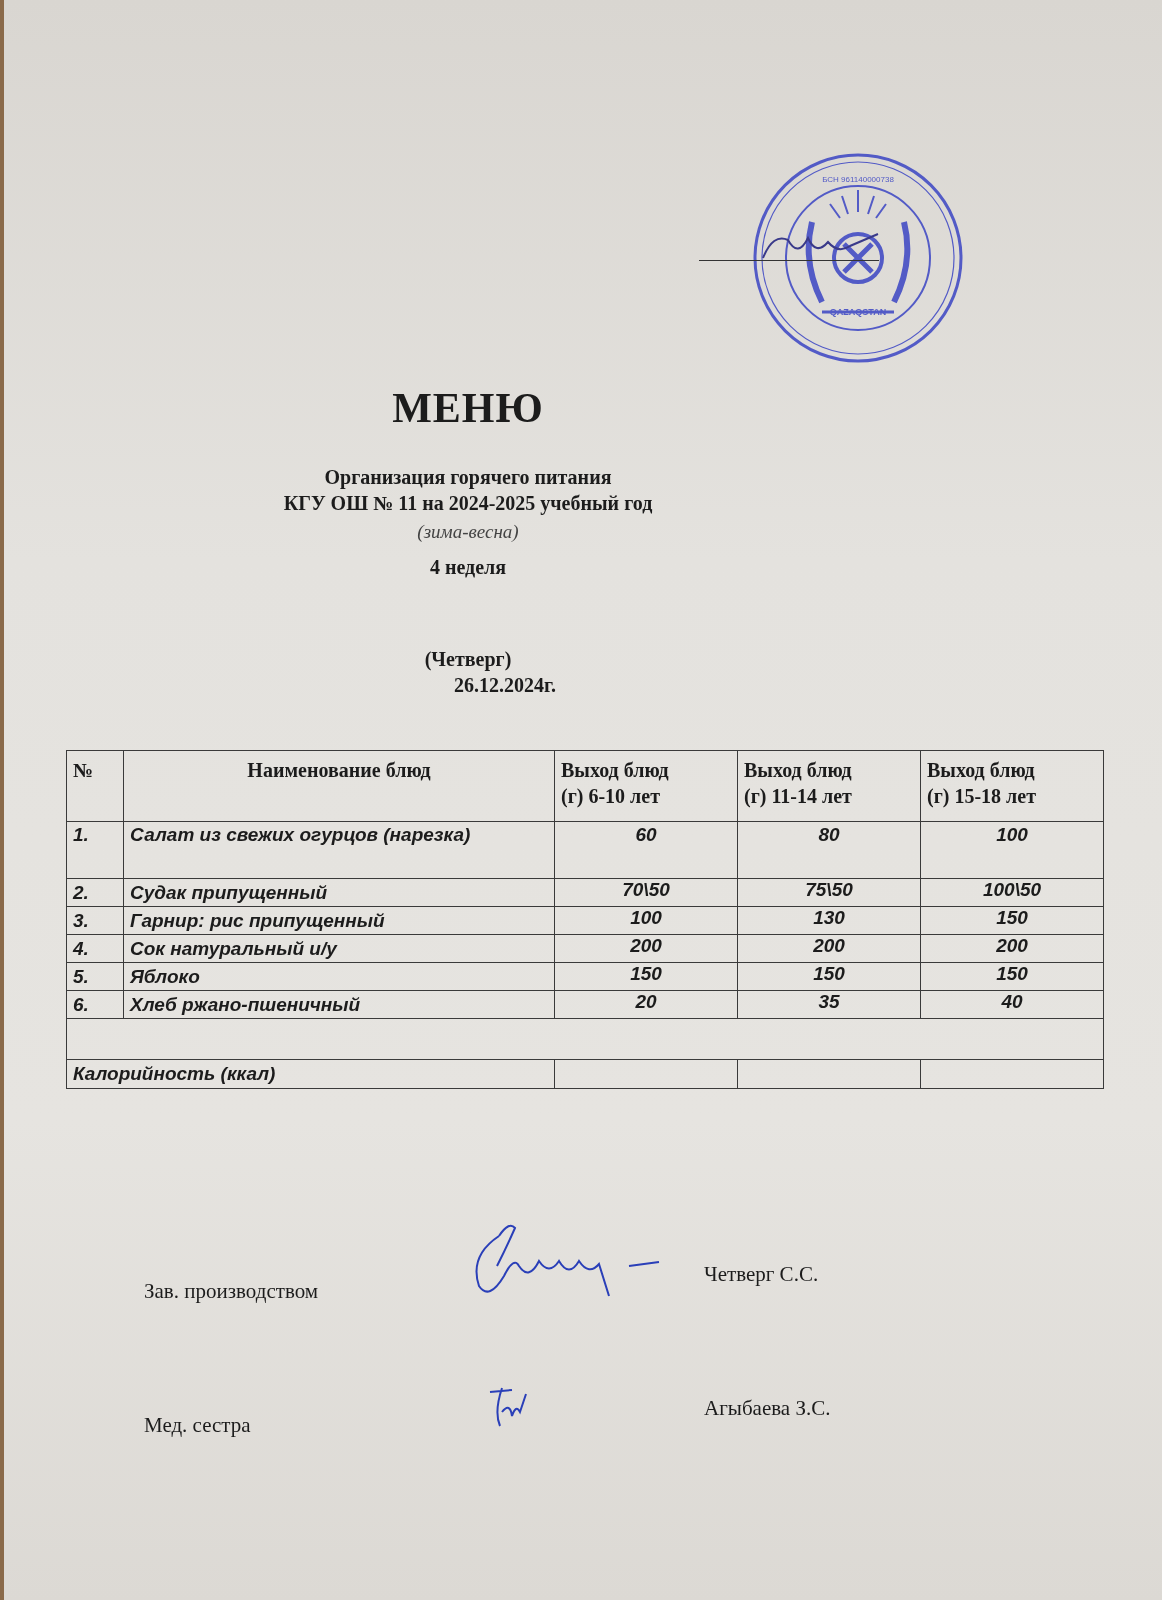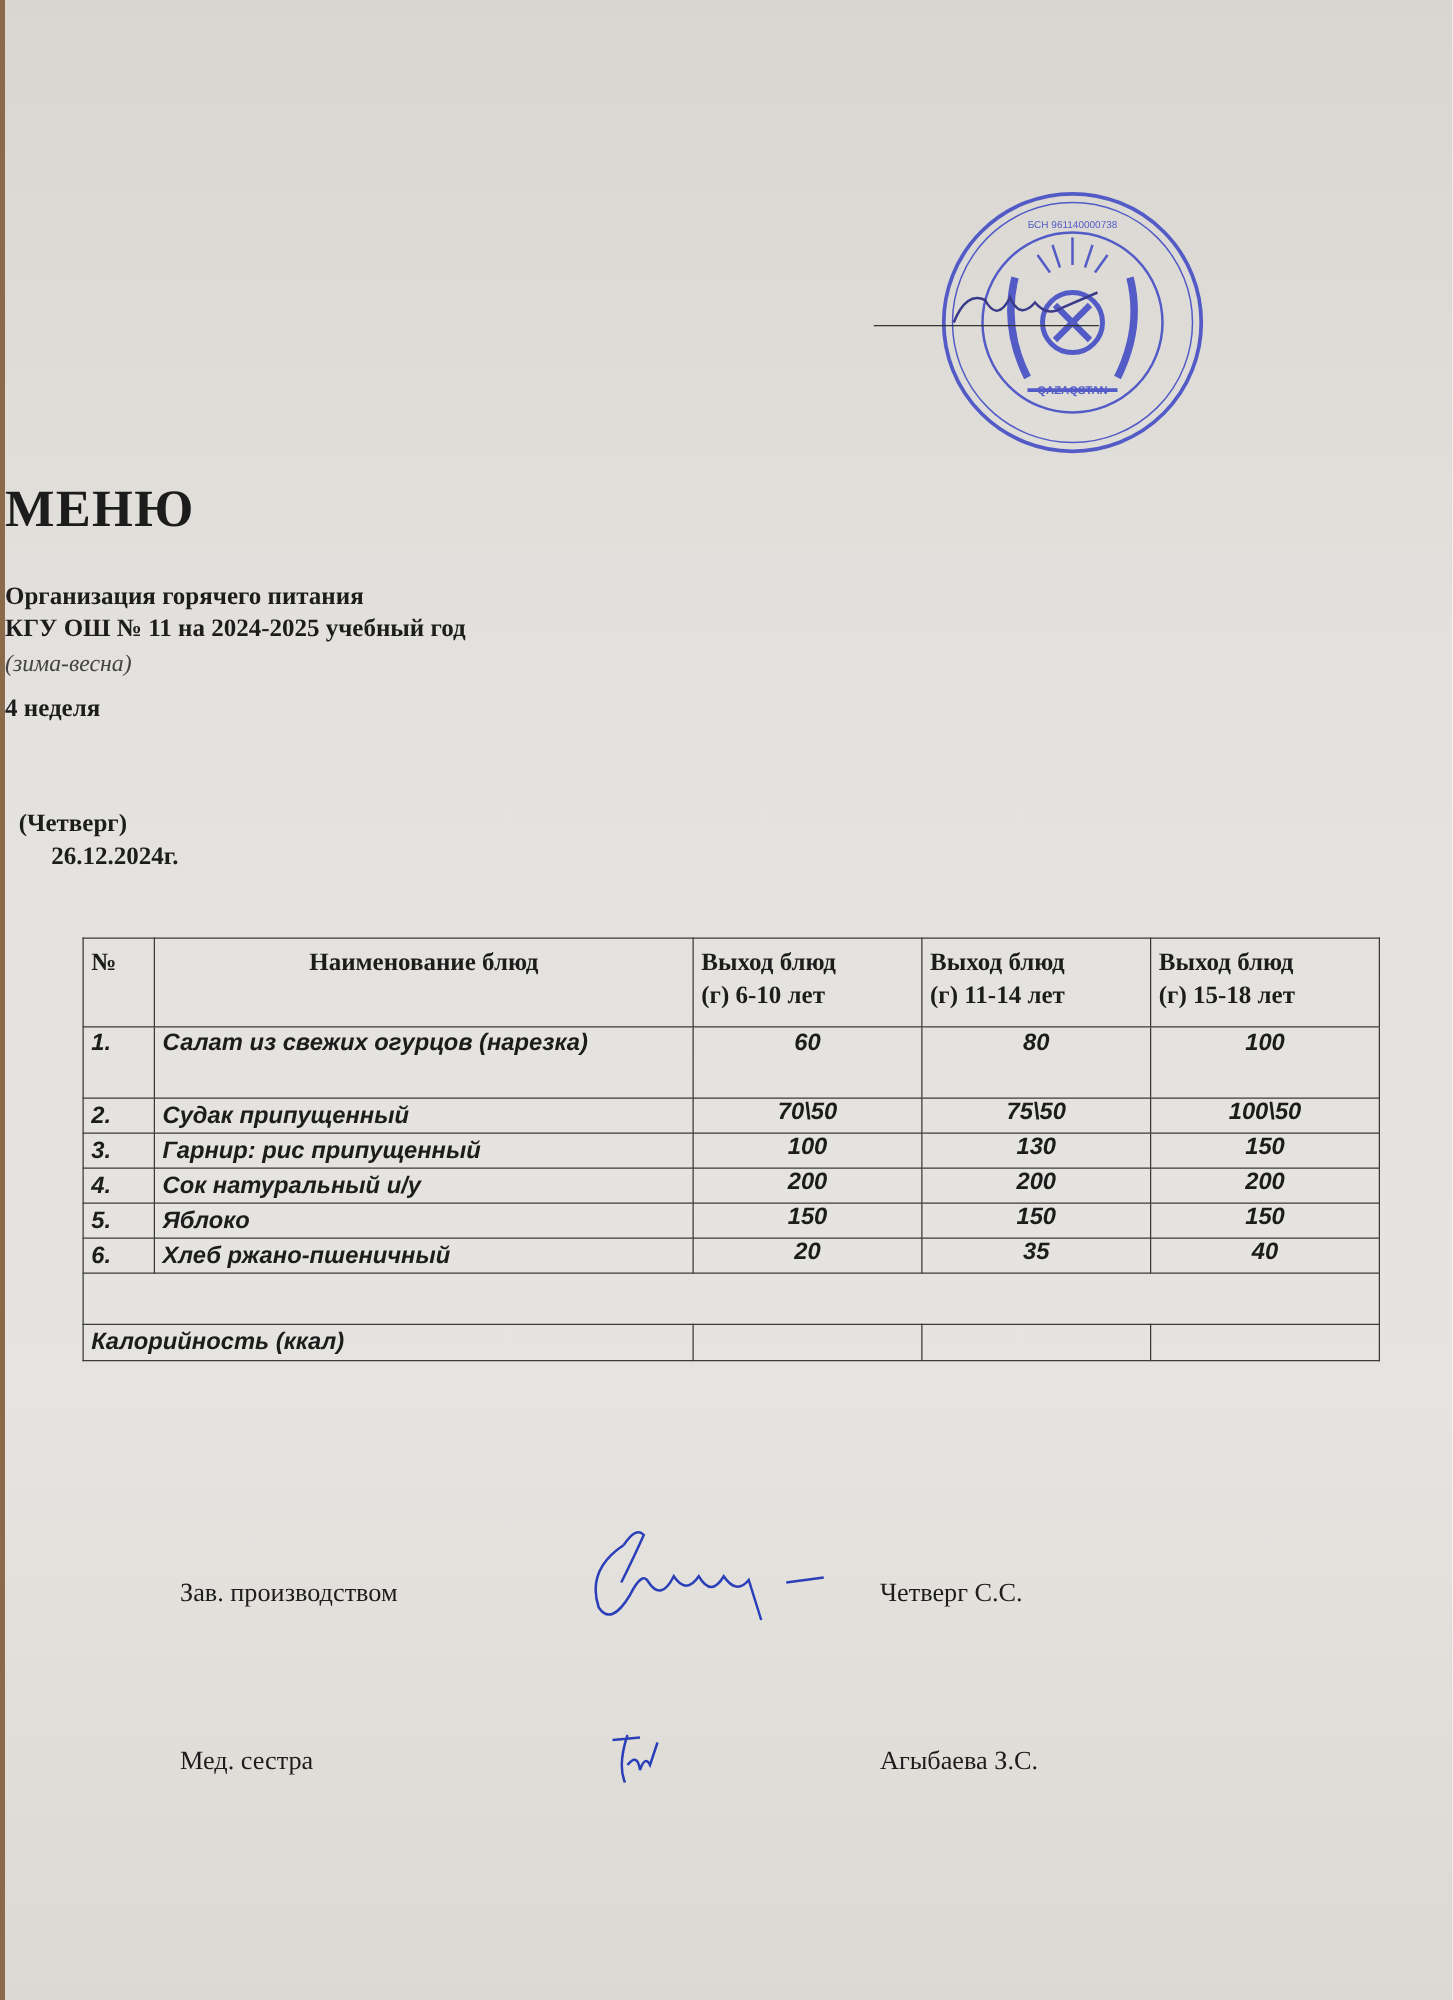--- a/index.html
+++ b/index.html
@@ -11,47 +11,47 @@
       color: #1c1c1c;
     }
     .edge { position: absolute; left: 0; top: 0; width: 4px; height: 1600px; background: #8a6a4a; }
     .page { position: absolute; left: 4px; top: 0; width: 1158px; height: 1600px; }
 
     
     .approve { position: absolute; right: 86px; top: 168px; text-align: right; font-size: 23px; line-height: 29px; z-index: 2; }
     .stamp { position: absolute; left: 748px; top: 152px; width: 212px; height: 212px; z-index: 1; opacity: 0.85; }
     .sig-dir { position: absolute; left: 754px; top: 228px; z-index: 3; }
 
-    .center { position: absolute; left: 0; width: 928px; font-weight: bold; }
+    .center { position: absolute; left: 0; width: 928px; text-align: center; font-weight: bold; }
     .title { top: 384px; font-size: 42px; letter-spacing: 1px; }
     .sub1 { top: 466px; font-size: 20px; }
     .sub2 { top: 492px; font-size: 20px; }
     .season { top: 521px; font-size: 19px; font-style: italic; font-weight: normal; color: #444; }
     .week { top: 556px; font-size: 20px; }
-    .day { top: 648px; font-size: 20px; margin-left: 11px; }
+    .day { top: 648px; font-size: 20px; }
     .date { top: 674px; font-size: 20px; padding-left: 37px; }
 
     table.menu {
       position: absolute; left: 62px; top: 750px; width: 1038px;
       border-collapse: collapse; font-size: 19px;
     }
     table.menu th, table.menu td { border: 1.5px solid #3a3a3a; padding: 0 6px; }
     table.menu th { font-family: "Liberation Serif", serif; font-weight: bold; font-size: 20px; height: 64px; line-height: 26px; vertical-align: top; padding-top: 6px; }
     table.menu th.col-name { text-align: center; vertical-align: top; }
     table.menu th.col-num { width: 44px; text-align: left; }
     table.menu th.col-out { text-align: left; width: 170px; }
     table.menu td { font-family: "Liberation Sans", sans-serif; font-style: italic; font-weight: bold; height: 27px; }
     table.menu td.num { text-align: left; }
     table.menu td.val { text-align: center; vertical-align: top; }
     table.menu tr.first td { height: 54px; vertical-align: top; padding-top: 2px; }
     table.menu tr.blank td { height: 40px; }
     table.menu tr.cal td { height: 28px; }
 
     .sign-row { position: absolute; left: 140px; width: 900px; font-size: 21px; }
-    .sign-row .role { position: absolute; left: 0; }
+    .sign-row .role { position: absolute; left: 0; margin-top: 17px; }
     .sign-row .name { position: absolute; left: 560px; }
     .sig1 { position: absolute; left: 455px; top: 1216px; }
     .sig2 { position: absolute; left: 478px; top: 1382px; }
   </style>
 </head>
 <body>
 
 <div class="edge"></div>
 <div class="page">
 

